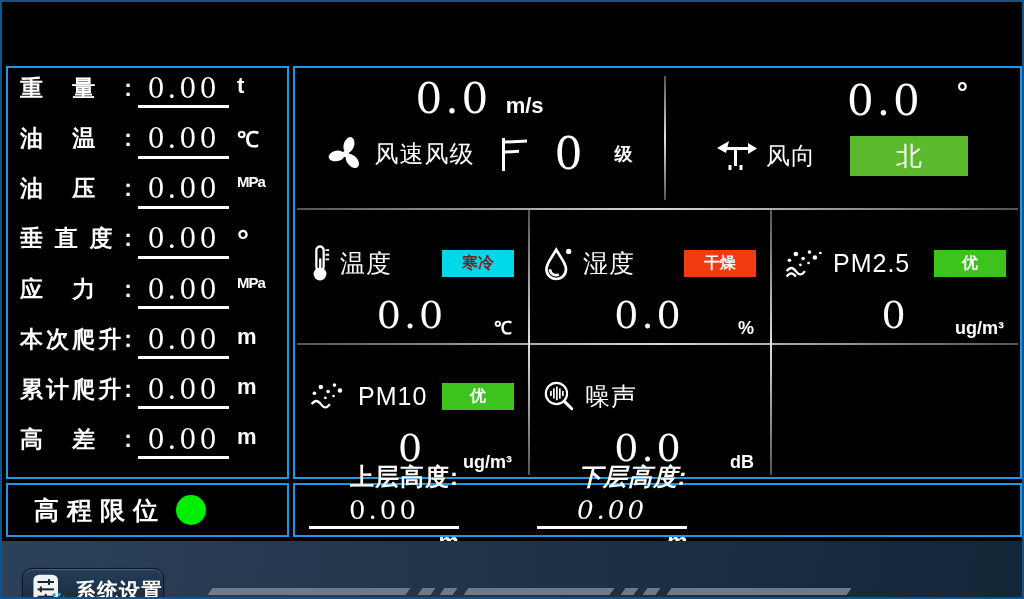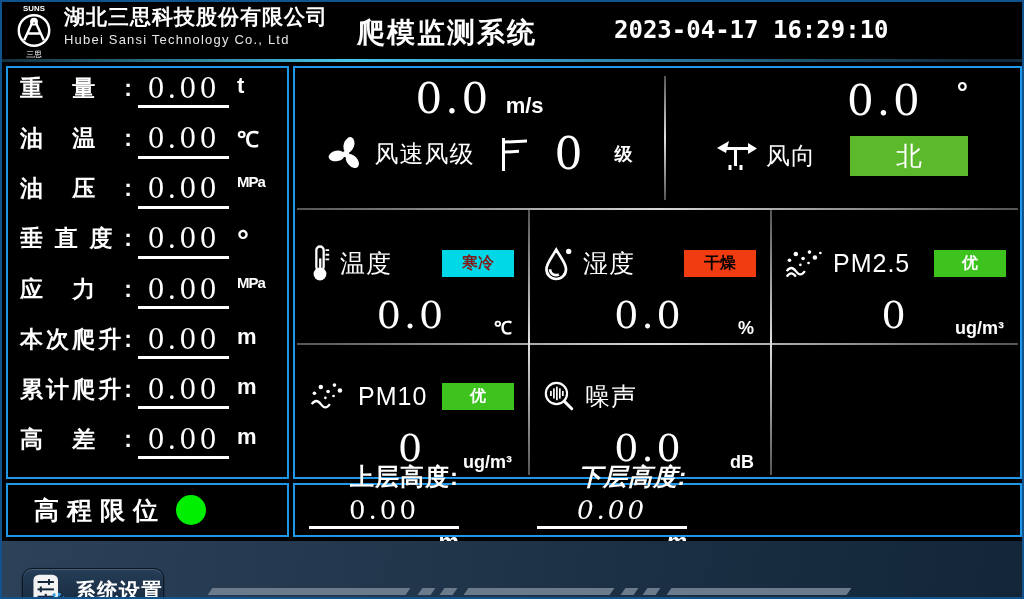--- a/index.html
+++ b/index.html
@@ -83,36 +83,20 @@
   .settings-label{font-size:21px;font-weight:700;letter-spacing:1px;}
   .strip{position:absolute;bottom:6px;height:7px;background:#6b7b8c;transform:skewX(-35deg);}
   
   .icn{display:block;}
 </style>
 </head>
 <body>
 
 <div id="app">
 
-  <div class="header">
-    <svg class="logo icn" viewBox="0 0 48 56">
-      <text x="24" y="8" font-size="8" font-weight="bold" fill="#fff" text-anchor="middle" font-family="Liberation Sans,sans-serif">SUNS</text>
-      <circle cx="24" cy="28" r="15.5" fill="none" stroke="#fff" stroke-width="2.5"></circle>
-      <path d="M24 16 L14 38 M24 16 L34 38 M17 31 L31 31" fill="none" stroke="#fff" stroke-width="2.5"></path>
-      <circle cx="24" cy="19" r="3" fill="none" stroke="#fff" stroke-width="2"></circle>
-      <text x="24" y="55" font-size="8" fill="#fff" text-anchor="middle" font-family="Liberation Sans,sans-serif">三思</text>
-    </svg>
-    <div class="company">
-      <div class="company-cn">湖北三思科技股份有限公司</div>
-      <div class="company-en">Hubei Sansi Technology Co., Ltd</div>
-    </div>
-    <div class="app-title">爬模监测系统</div>
-    <div class="datetime">2023-04-17 16:29:10</div>
-    <div class="header-line"></div>
-  </div>
 
   <div id="left-panel" class="panel">
     <div class="lp-row">
       <span class="lp-label">重 量 :</span>
       <span class="lp-value">0.00</span>
       <span class="lp-unit">t</span>
     </div>
     <div class="lp-row">
       <span class="lp-label">油 温 :</span>
       <span class="lp-value">0.00</span>
@@ -222,21 +206,21 @@
       </div>
 
       <div class="cell">
         <div class="cell-head">
           <svg class="icn" width="32" height="36" viewBox="0 0 36 40">
             <path d="M16 5 C11 14,5 20,5 27 a11 11 0 0 0 22 0 C27 20,21 14,16 5 Z" fill="none" stroke="#fff" stroke-width="3"></path>
             <path d="M9 27 a7 7 0 0 0 10 6" fill="none" stroke="#fff" stroke-width="3"></path>
             <circle cx="30" cy="7" r="3" fill="#fff"></circle>
           </svg>
           <span class="cell-name">湿度</span>
-          <span class="badge" style="background-color: rgb(240, 60, 16); color: #000000;">干燥</span>
+          <span class="badge" style="background-color: rgb(240, 60, 16); color: #ffffff;">干燥</span>
         </div>
         <div class="cell-value">0.0</div>
         <div class="cell-unit">%</div>
       </div>
 
       <div class="cell">
         <div class="cell-head">
           <svg class="icn" width="40" height="34" viewBox="0 0 44 36">
             <g fill="#fff">
               <circle cx="6" cy="15" r="2"></circle>

